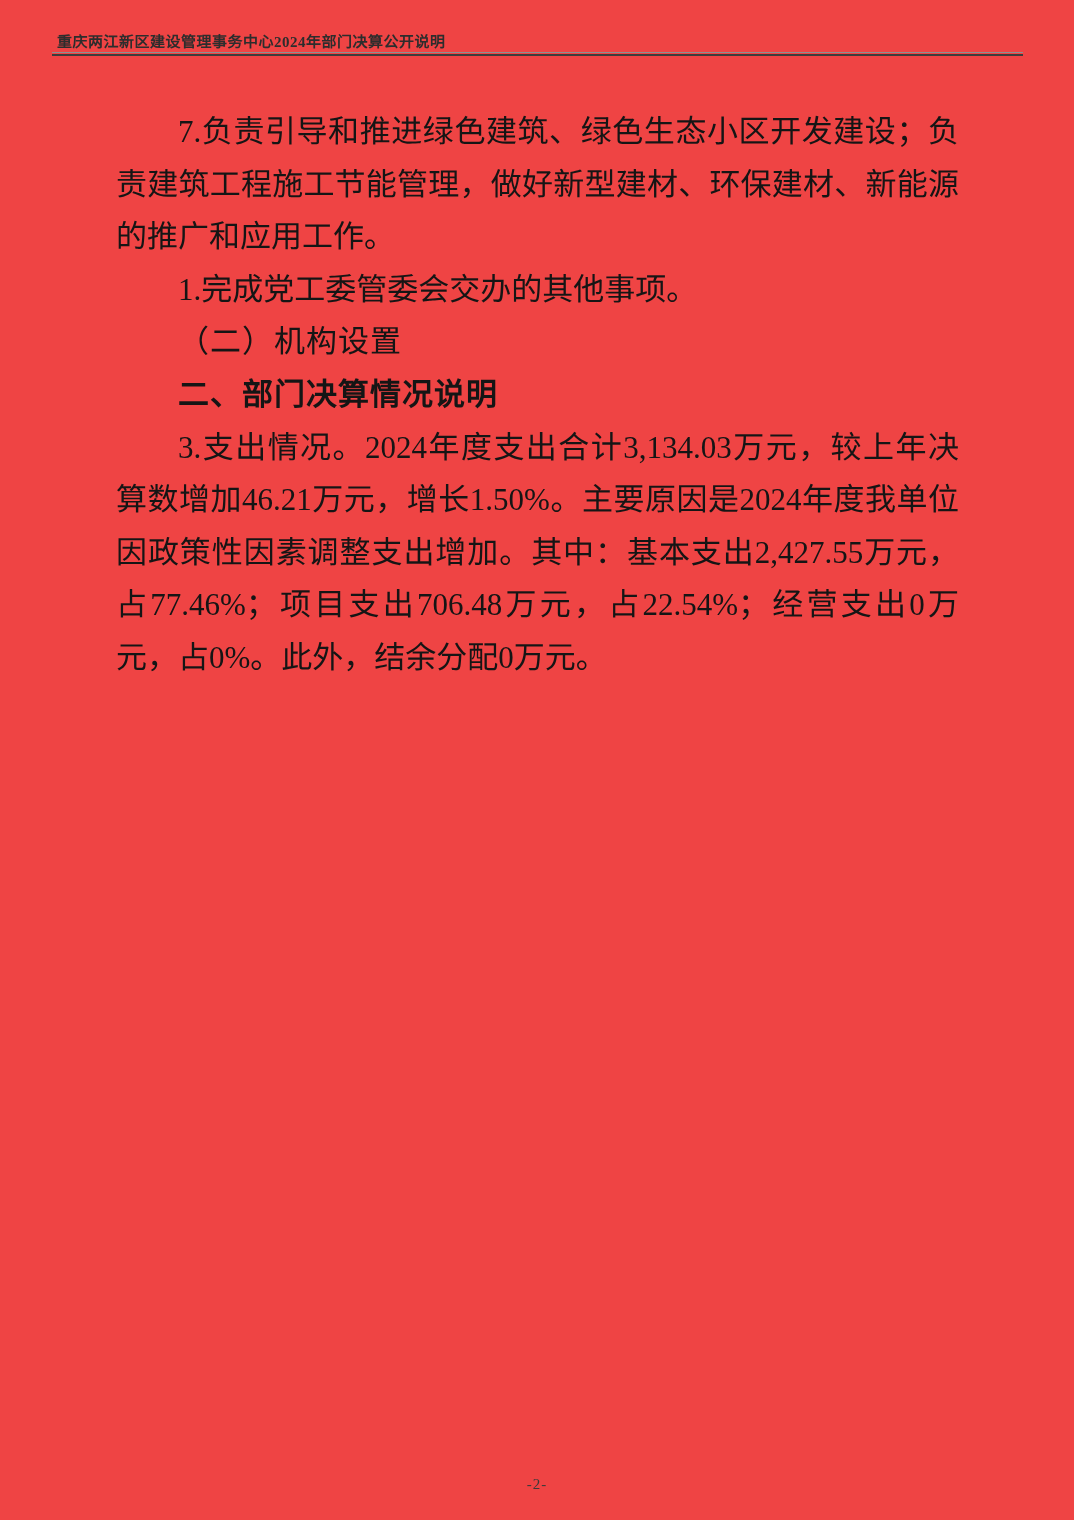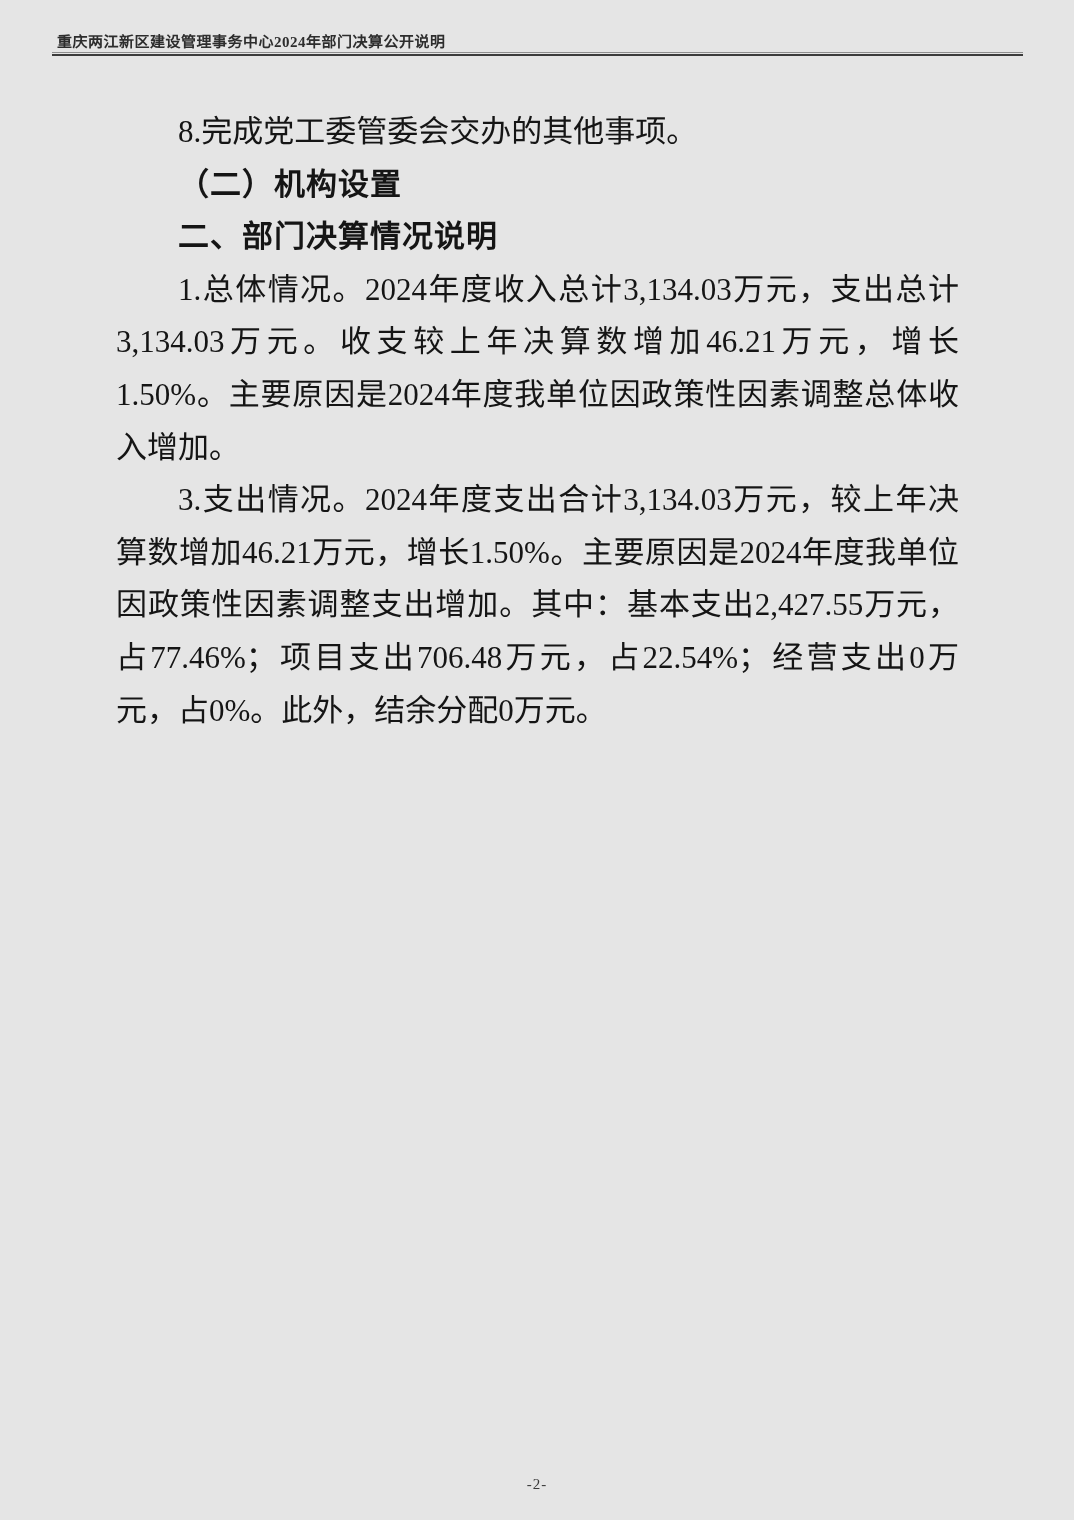--- a/index.html
+++ b/index.html
@@ -4,21 +4,21 @@
 <style>
   html, body {
     margin: 0;
     padding: 0;
     background: #ffffff;
   }
   .page {
     position: relative;
     width: 1074px;
     height: 1520px;
-    background: #e5e5e5;
+    background: #ef4444;
     overflow: hidden;
     font-family: "Liberation Serif", "DejaVu Serif", serif;
     color: #151515;
   }
 
   
   .page-header {
     position: absolute;
     left: 0; top: 0; right: 0;
     height: 60px;
@@ -58,21 +58,21 @@
     margin: 0;
     padding: 0;
     text-indent: 2em;
   }
   .heading-hei {
     font-weight: bold;
     font-family: Liberation Sans, sans-serif;
     letter-spacing: 1px;
   }
   .heading-kai {
-    font-weight: bold;
+    font-weight: normal;
     letter-spacing: 1px;
   }
 
   
   .page-footer {
     position: absolute;
     left: 0;
     right: 0;
     top: 1476px;
     text-align: center;
@@ -85,24 +85,24 @@
 <body>
 
 <div class="page">
 
   <div class="page-header">
     <div class="header-title">重庆两江新区建设管理事务中心2024年部门决算公开说明</div>
     <div class="header-rule"></div>
   </div>
 
   <div class="doc-content">
-    <p class="body-para">8.完成党工委管委会交办的其他事项。</p>
+    <p class="body-para">7.负责引导和推进绿色建筑、绿色生态小区开发建设；负责建筑工程施工节能管理，做好新型建材、环保建材、新能源的推广和应用工作。</p>
+    <p class="body-para">1.完成党工委管委会交办的其他事项。</p>
     <p class="heading-kai">（二）机构设置</p>
     <p class="heading-hei">二、部门决算情况说明</p>
-    <p class="body-para">1.总体情况。2024年度收入总计3,134.03万元，支出总计3,134.03万元。收支较上年决算数增加46.21万元，增长1.50%。主要原因是2024年度我单位因政策性因素调整总体收入增加。</p>
     <p class="body-para">3.支出情况。2024年度支出合计3,134.03万元，较上年决算数增加46.21万元，增长1.50%。主要原因是2024年度我单位因政策性因素调整支出增加。其中：基本支出2,427.55万元，占77.46%；项目支出706.48万元，占22.54%；经营支出0万元，占0%。此外，结余分配0万元。</p>
   </div>
 
   <div class="page-footer">
     <span>-2-</span>
   </div>
 
 </div>
 
 </body></html>

